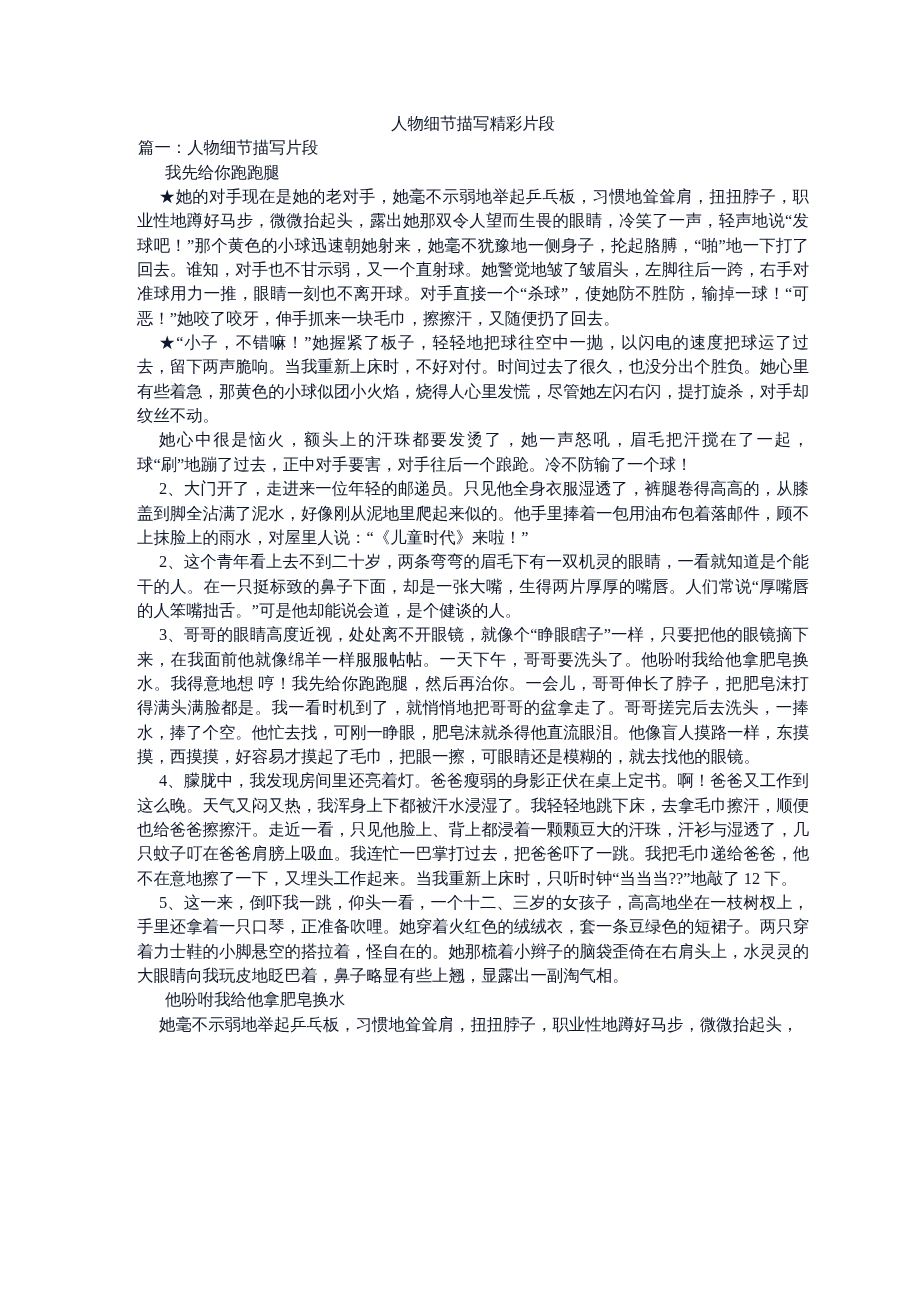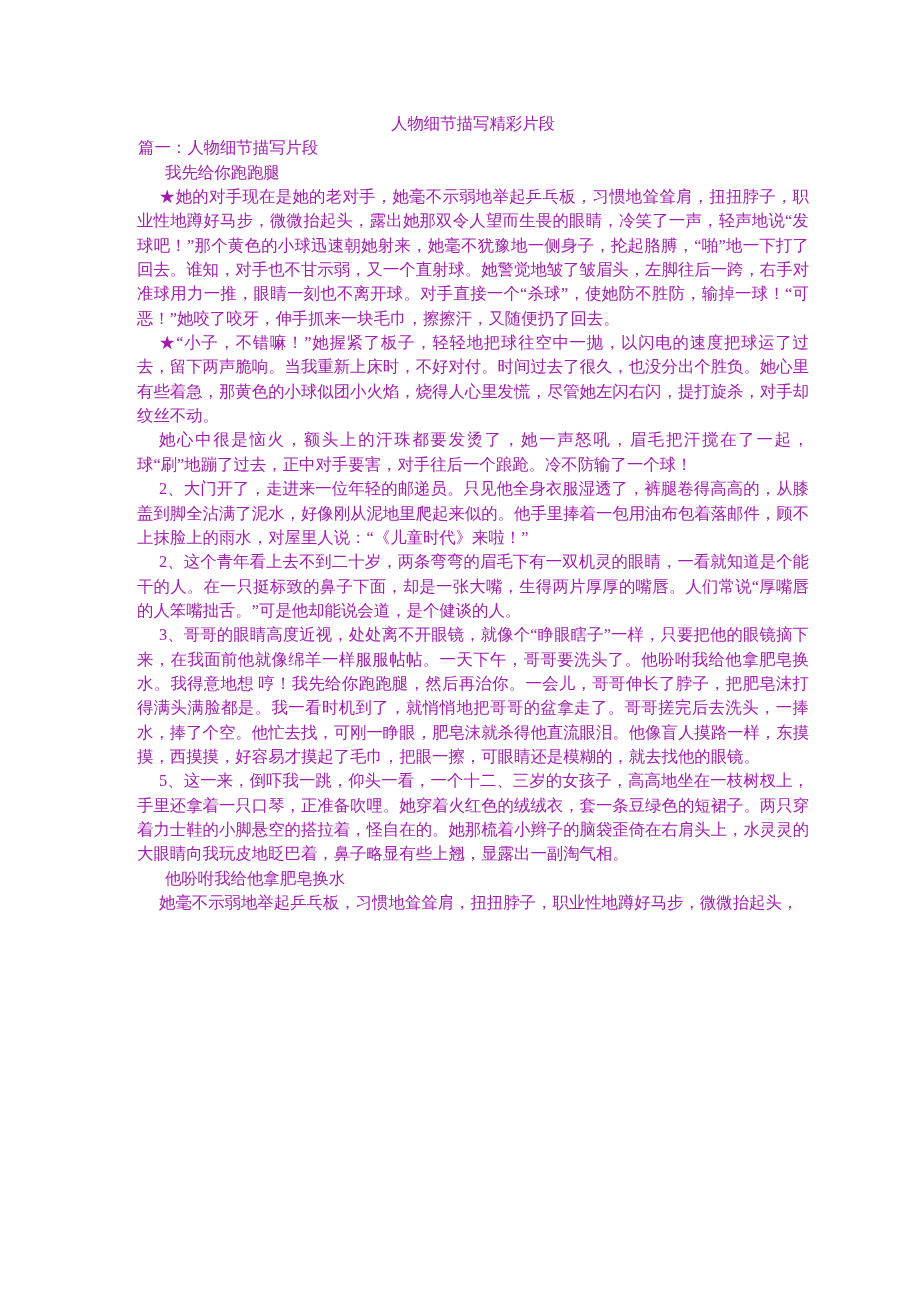--- a/index.html
+++ b/index.html
@@ -6,21 +6,21 @@
   body{
     background:#888;
     font-family:"Liberation Serif","DejaVu Serif",serif;
   }
   .page{
     position:relative;
     width:920px;
     height:1302px;
     margin:0 auto;
     background:#ffffff;
-    color:#a21caf;
+    color:#0f172a;
     overflow:hidden;
   }
   .content{
     position:absolute;
     left:137px;
     top:112px;
     width:672px;
     font-size:16.4px;
     line-height:24.35px;
     text-align:justify;
@@ -43,17 +43,18 @@
   <div class="content" id="content">
       <div class="para title">人物细节描写精彩片段</div>
       <div class="para section">篇一：人物细节描写片段</div>
       <div class="para subtitle">我先给你跑跑腿</div>
       <div class="para body">★她的对手现在是她的老对手，她毫不示弱地举起乒乓板，习惯地耸耸肩，扭扭脖子，职业性地蹲好马步，微微抬起头，露出她那双令人望而生畏的眼睛，冷笑了一声，轻声地说“发球吧！”那个黄色的小球迅速朝她射来，她毫不犹豫地一侧身子，抡起胳膊，“啪”地一下打了回去。谁知，对手也不甘示弱，又一个直射球。她警觉地皱了皱眉头，左脚往后一跨，右手对准球用力一推，眼睛一刻也不离开球。对手直接一个“杀球”，使她防不胜防，输掉一球！“可恶！”她咬了咬牙，伸手抓来一块毛巾，擦擦汗，又随便扔了回去。</div>
       <div class="para body">★“小子，不错嘛！”她握紧了板子，轻轻地把球往空中一抛，以闪电的速度把球运了过去，留下两声脆响。当我重新上床时，不好对付。时间过去了很久，也没分出个胜负。她心里有些着急，那黄色的小球似团小火焰，烧得人心里发慌，尽管她左闪右闪，提打旋杀，对手却纹丝不动。</div>
       <div class="para body">她心中很是恼火，额头上的汗珠都要发烫了，她一声怒吼，眉毛把汗搅在了一起，球“刷”地蹦了过去，正中对手要害，对手往后一个踉跄。冷不防输了一个球！</div>
       <div class="para body">2、大门开了，走进来一位年轻的邮递员。只见他全身衣服湿透了，裤腿卷得高高的，从膝盖到脚全沾满了泥水，好像刚从泥地里爬起来似的。他手里捧着一包用油布包着落邮件，顾不上抹脸上的雨水，对屋里人说：“《儿童时代》来啦！”</div>
       <div class="para body">2、这个青年看上去不到二十岁，两条弯弯的眉毛下有一双机灵的眼睛，一看就知道是个能干的人。在一只挺标致的鼻子下面，却是一张大嘴，生得两片厚厚的嘴唇。人们常说“厚嘴唇的人笨嘴拙舌。”可是他却能说会道，是个健谈的人。</div>
       <div class="para body">3、哥哥的眼睛高度近视，处处离不开眼镜，就像个“睁眼瞎子”一样，只要把他的眼镜摘下来，在我面前他就像绵羊一样服服帖帖。一天下午，哥哥要洗头了。他吩咐我给他拿肥皂换水。我得意地想 哼！我先给你跑跑腿，然后再治你。一会儿，哥哥伸长了脖子，把肥皂沫打得满头满脸都是。我一看时机到了，就悄悄地把哥哥的盆拿走了。哥哥搓完后去洗头，一捧水，捧了个空。他忙去找，可刚一睁眼，肥皂沫就杀得他直流眼泪。他像盲人摸路一样，东摸摸，西摸摸，好容易才摸起了毛巾，把眼一擦，可眼睛还是模糊的，就去找他的眼镜。</div>
+      <div class="para body">4、朦胧中，我发现房间里还亮着灯。爸爸瘦弱的身影正伏在桌上定书。啊！爸爸又工作到这么晚。天气又闷又热，我浑身上下都被汗水浸湿了。我轻轻地跳下床，去拿毛巾擦汗，顺便也给爸爸擦擦汗。走近一看，只见他脸上、背上都浸着一颗颗豆大的汗珠，汗衫与湿透了，几只蚊子叮在爸爸肩膀上吸血。我连忙一巴掌打过去，把爸爸吓了一跳。我把毛巾递给爸爸，他不在意地擦了一下，又埋头工作起来。当我重新上床时，只听时钟“当当当??”地敲了 12 下。</div>
       <div class="para body">5、这一来，倒吓我一跳，仰头一看，一个十二、三岁的女孩子，高高地坐在一枝树杈上，手里还拿着一只口琴，正准备吹哩。她穿着火红色的绒绒衣，套一条豆绿色的短裙子。两只穿着力士鞋的小脚悬空的搭拉着，怪自在的。她那梳着小辫子的脑袋歪倚在右肩头上，水灵灵的大眼睛向我玩皮地眨巴着，鼻子略显有些上翘，显露出一副淘气相。</div>
       <div class="para subtitle">他吩咐我给他拿肥皂换水</div>
       <div class="para body">她毫不示弱地举起乒乓板，习惯地耸耸肩，扭扭脖子，职业性地蹲好马步，微微抬起头，</div>
     </div>
 </div>
 
 </body></html>

